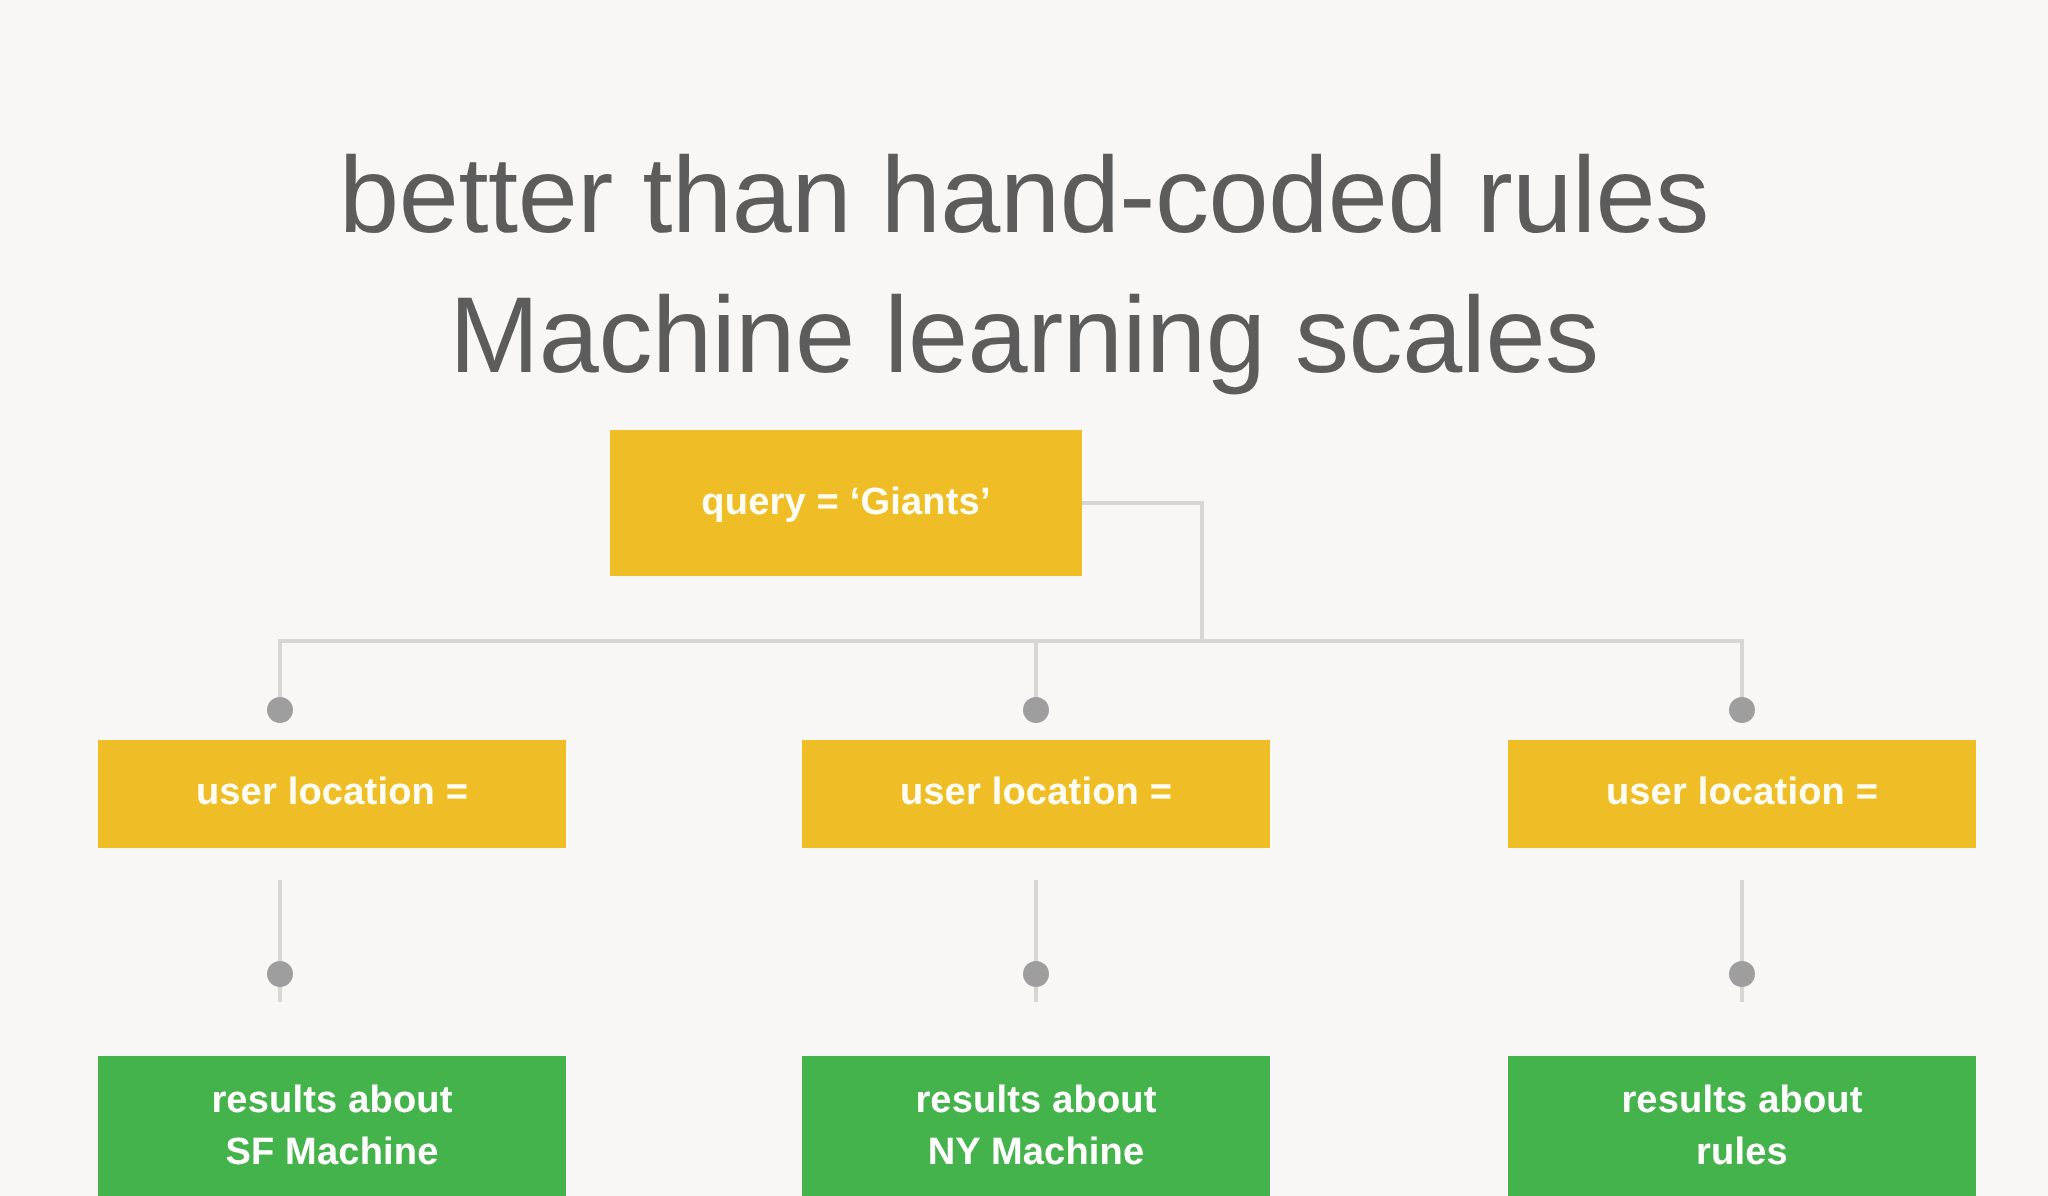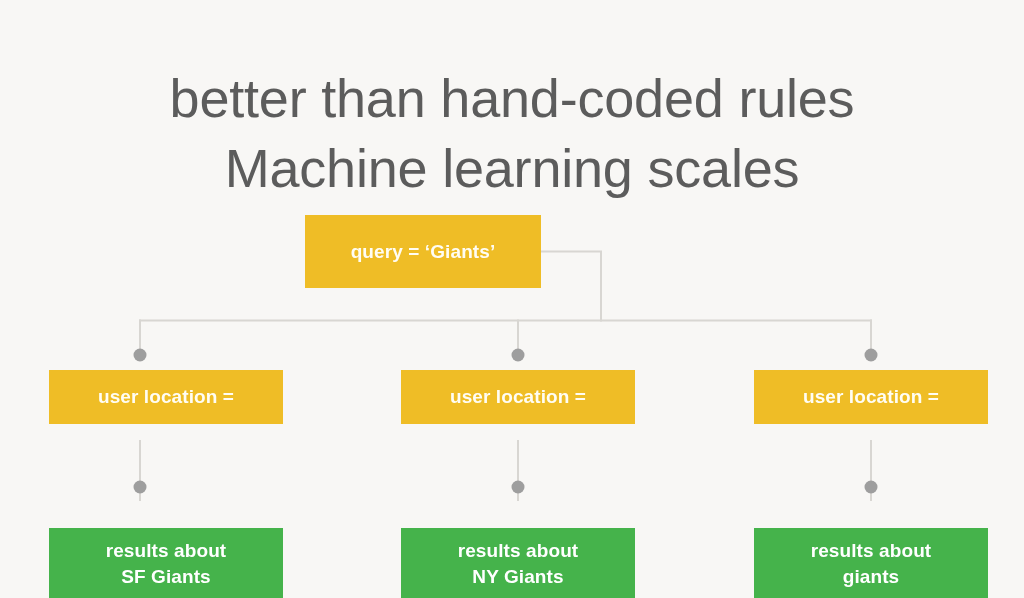--- a/index.html
+++ b/index.html
@@ -179,32 +179,32 @@
 
     <div id="node-decision-other" class="node node-yellow node-decision">
       <span class="ntext">
         <span class="nline">user location =</span>
       </span>
     </div>
 
     <div id="node-result-sf" class="node node-green node-result">
       <span class="ntext">
         <span class="nline">results about</span>
-        <span class="nline">SF Giants</span>
+        <span class="nline">SF Machine</span>
       </span>
     </div>
 
     <div id="node-result-ny" class="node node-green node-result">
       <span class="ntext">
         <span class="nline">results about</span>
-        <span class="nline">NY Giants</span>
+        <span class="nline">NY Machine</span>
       </span>
     </div>
 
     <div id="node-result-other" class="node node-green node-result">
       <span class="ntext">
         <span class="nline">results about</span>
-        <span class="nline">giants</span>
+        <span class="nline">rules</span>
       </span>
     </div>
 
   </div>
 </div>
 
 </body></html>

